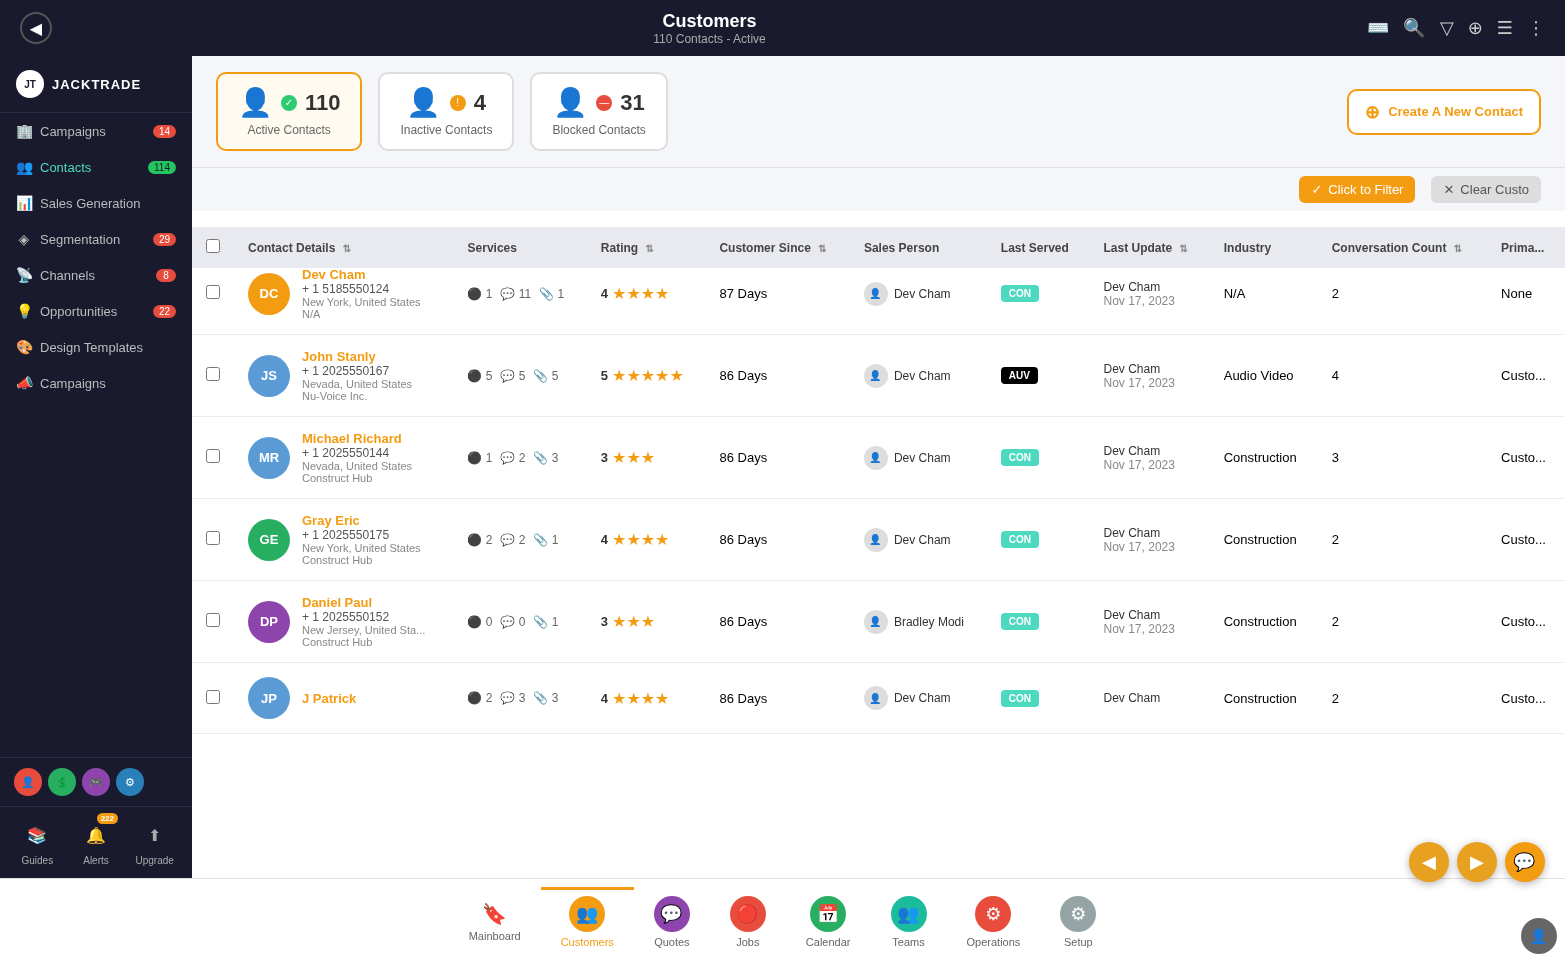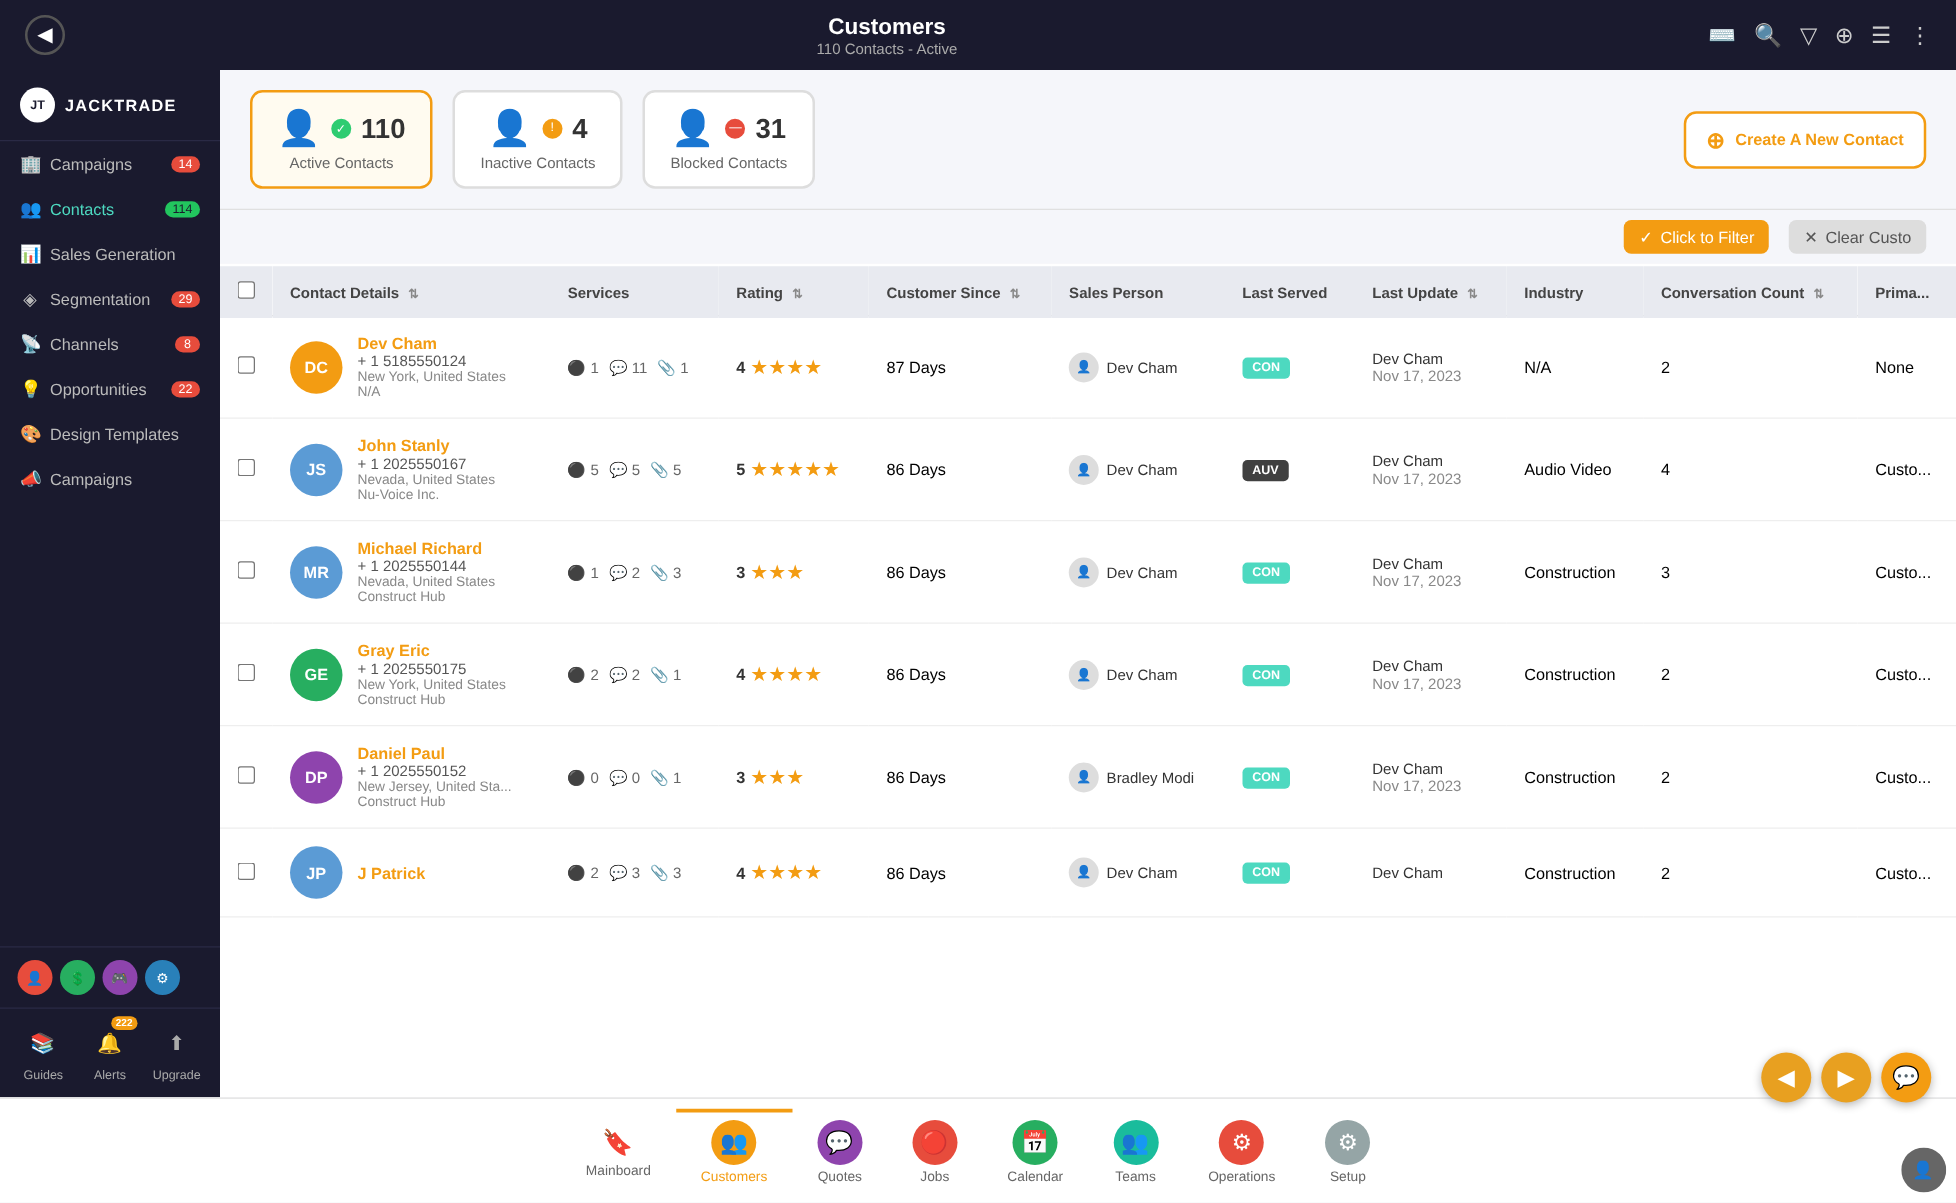--- a/index.html
+++ b/index.html
@@ -21,21 +21,21 @@
     .top-bar-center p { font-size: 12px; color: #aaa; }
     .top-bar-icons { display: flex; gap: 14px; align-items: center; }
     .top-bar-icon { color: #ccc; cursor: pointer; font-size: 18px; }
     .back-btn { width: 32px; height: 32px; border-radius: 50%; border: 2px solid #555; display: flex; align-items: center; justify-content: center; cursor: pointer; color: white; font-size: 16px; }
 
     
     .main-layout { display: flex; flex: 1; overflow: hidden; }
 
     
     .sidebar {
-      width: 176px;
+      width: 192px;
       background: #1a1a2e;
       color: white;
       display: flex;
       flex-direction: column;
       flex-shrink: 0;
       overflow-y: auto;
     }
     .sidebar-logo {
       padding: 14px 16px;
       display: flex;
@@ -177,21 +177,21 @@
       cursor: pointer;
       padding: 6px 12px;
       border-radius: 6px;
     }
     .filter-btn.orange { background: #f39c12; color: white; }
     .filter-btn.gray { background: #ddd; color: #555; }
 
     
     .table-area { flex: 1; overflow-y: auto; background: white; margin: 0; }
     table { width: 100%; border-collapse: collapse; font-size: 13px; }
-    thead { background: #e8eaf0; position: sticky; top: 2px; z-index: 10; }
+    thead { background: #e8eaf0; position: sticky; top: 16px; z-index: 10; }
     thead th {
       padding: 12px 14px;
       text-align: left;
       font-weight: 600;
       color: #444;
       font-size: 12px;
       white-space: nowrap;
       border-bottom: 1px solid #d0d0d0;
     }
     thead th .sort-icon { font-size: 10px; color: #888; margin-left: 4px; }
@@ -224,21 +224,21 @@
 
     .badge-cell {
       background: #4dd9c0;
       color: white;
       font-size: 10px;
       font-weight: 700;
       padding: 3px 8px;
       border-radius: 4px;
       display: inline-block;
     }
-    .badge-auv { background: #404040; }
+    .badge-auv { background: #000000; }
 
     .update-cell { font-size: 12px; color: #555; }
     .update-name { color: #333; }
     .update-date { color: #888; }
 
     .checkbox-col { width: 36px; }
     input[type=checkbox] { width: 14px; height: 14px; }
 
     
     .bottom-nav {

